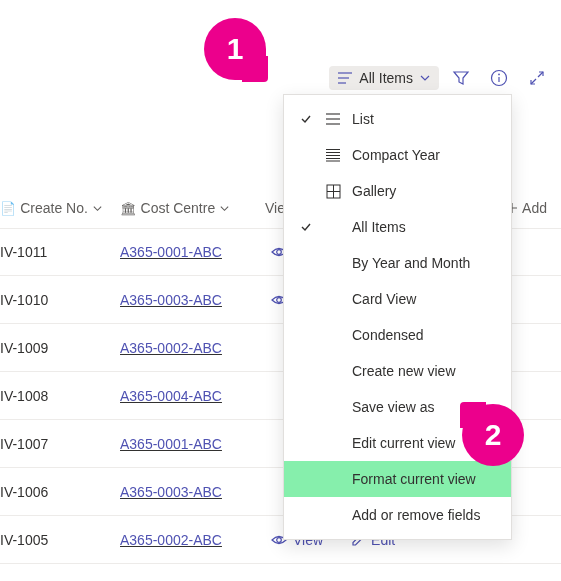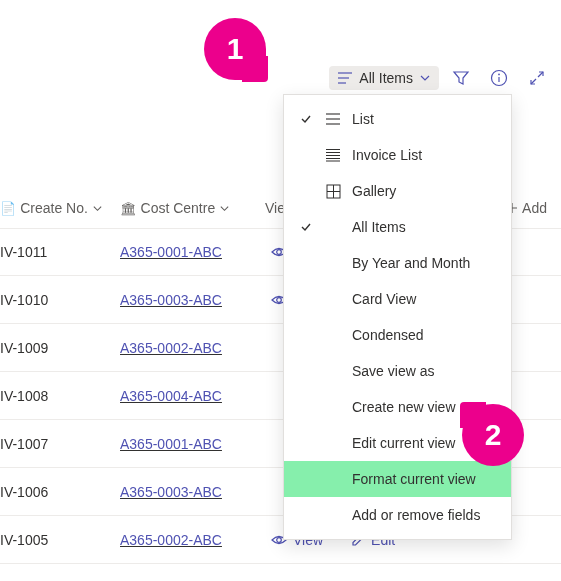--- a/index.html
+++ b/index.html
@@ -380,21 +380,21 @@
         <svg width="16" height="14" viewBox="0 0 16 14">
             <g stroke="#323130" stroke-width="1">
               <line x1="1" y1="1.5" x2="15" y2="1.5"></line>
               <line x1="1" y1="4.5" x2="15" y2="4.5"></line>
               <line x1="1" y1="7.5" x2="15" y2="7.5"></line>
               <line x1="1" y1="10.5" x2="15" y2="10.5"></line>
               <line x1="1" y1="13" x2="15" y2="13"></line>
             </g>
           </svg>
       </span>
-      <span class="menu-label">Invoice List</span>
+      <span class="menu-label">Compact Year</span>
     </div>
     <div class="menu-item">
       <span class="menu-check"></span>
       <span class="menu-icon">
         <svg width="15" height="15" viewBox="0 0 15 15">
             <g stroke="#323130" stroke-width="1" fill="none">
               <rect x="1" y="1" width="13" height="13"></rect>
               <line x1="7.5" y1="1" x2="7.5" y2="14"></line>
               <line x1="1" y1="7.5" x2="14" y2="7.5"></line>
             </g>
@@ -422,26 +422,26 @@
       <span class="menu-label">Card View</span>
     </div>
     <div class="menu-item">
       <span class="menu-check"></span>
       <span class="menu-icon"></span>
       <span class="menu-label">Condensed</span>
     </div>
     <div class="menu-item">
       <span class="menu-check"></span>
       <span class="menu-icon"></span>
+      <span class="menu-label">Create new view</span>
+    </div>
+    <div class="menu-item">
+      <span class="menu-check"></span>
+      <span class="menu-icon"></span>
       <span class="menu-label">Save view as</span>
-    </div>
-    <div class="menu-item">
-      <span class="menu-check"></span>
-      <span class="menu-icon"></span>
-      <span class="menu-label">Create new view</span>
     </div>
     <div class="menu-item">
       <span class="menu-check"></span>
       <span class="menu-icon"></span>
       <span class="menu-label">Edit current view</span>
     </div>
     <div class="menu-item highlight">
       <span class="menu-check"></span>
       <span class="menu-icon"></span>
       <span class="menu-label">Format current view</span>

